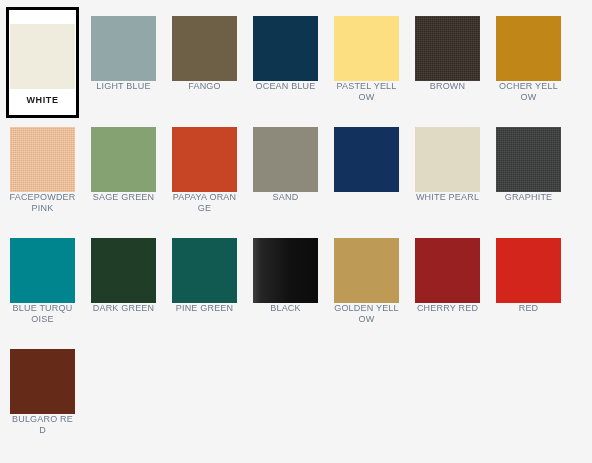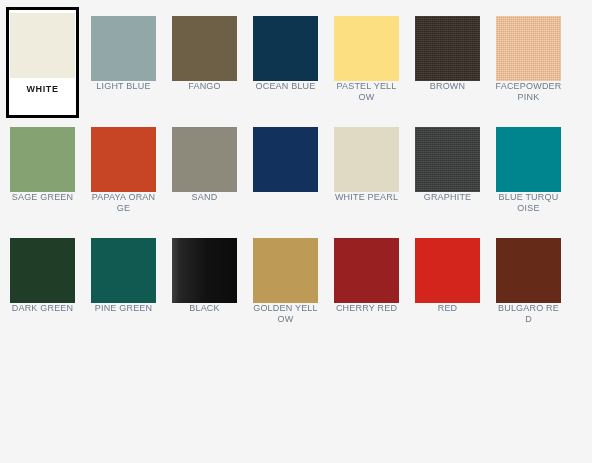--- a/index.html
+++ b/index.html
@@ -30,21 +30,21 @@
     display: flex;
     flex-direction: column;
     align-items: center;
     background: transparent;
     border: 3px solid transparent;
     cursor: pointer;
   }
   .swatch-cell.selected {
     border: 3px solid #000000;
     background: #ffffff;
-    padding-top: 3px;
+    padding-top: 14px;
   }
 
   .swatch-chip {
     width: 65px;
     height: 65px;
     display: block;
     position: relative;
     overflow: hidden;
   }
 
@@ -111,20 +111,24 @@
     </div>
     <div class="swatch-cell">
       <span class="swatch-chip" style="background: rgb(251, 223, 128);"></span>
       <span class="swatch-label">PASTEL YELLOW</span>
     </div>
     <div class="swatch-cell">
       <span class="swatch-chip texture" style="background: rgb(55, 45, 38);"></span>
       <span class="swatch-label">BROWN</span>
     </div>
     <div class="swatch-cell">
+      <span class="swatch-chip" style="background: rgb(192, 134, 24);"></span>
+      <span class="swatch-label">OCHER YELLOW</span>
+    </div>
+    <div class="swatch-cell">
       <span class="swatch-chip texture" style="background: rgb(246, 198, 159);"></span>
       <span class="swatch-label">FACEPOWDER PINK</span>
     </div>
     <div class="swatch-cell">
       <span class="swatch-chip" style="background: rgb(133, 163, 114);"></span>
       <span class="swatch-label">SAGE GREEN</span>
     </div>
     <div class="swatch-cell">
       <span class="swatch-chip" style="background: rgb(199, 69, 36);"></span>
       <span class="swatch-label">PAPAYA ORANGE</span>

